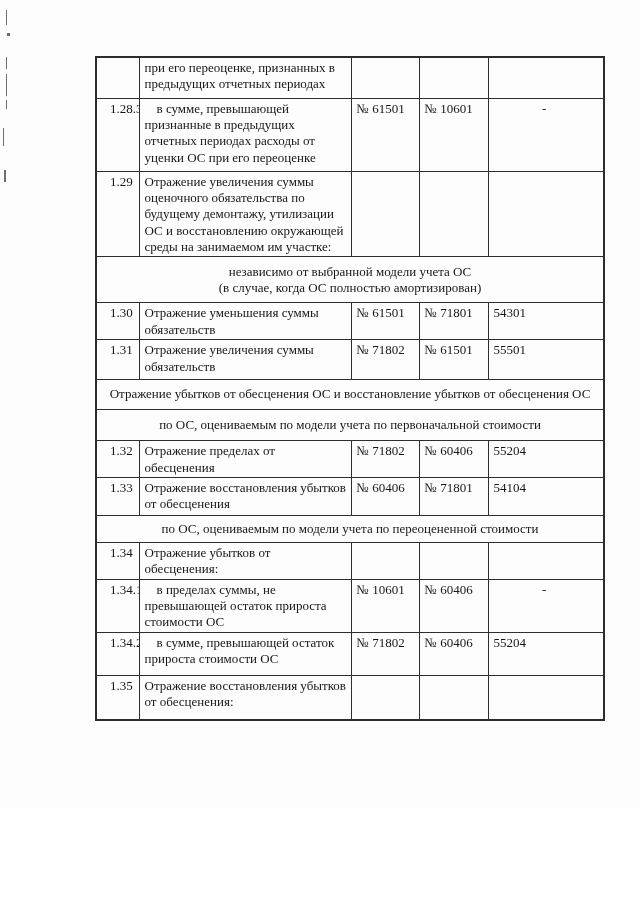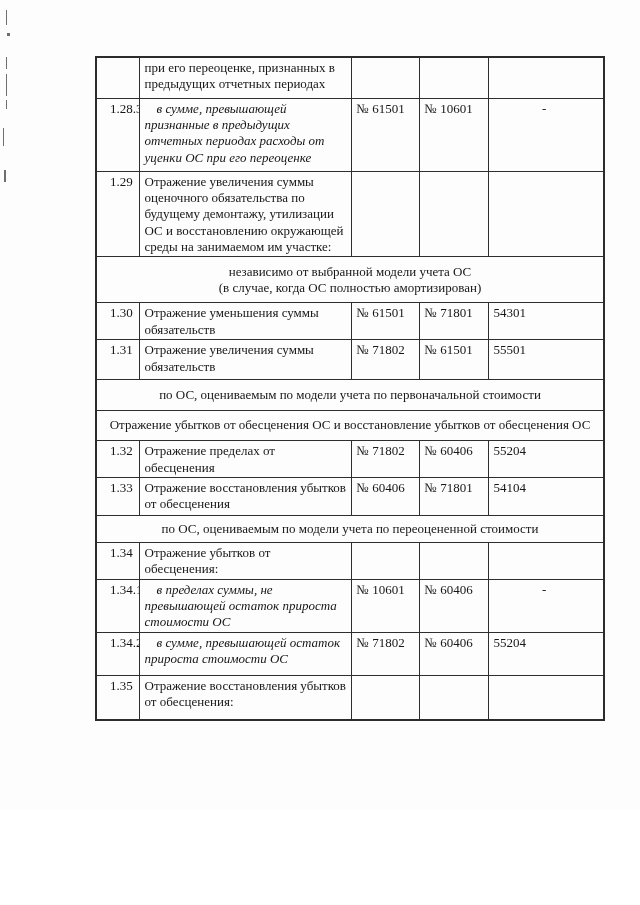--- a/index.html
+++ b/index.html
@@ -13,21 +13,21 @@
     position:absolute; left:95px; top:56px; width:508px;
     border-collapse:collapse; table-layout:fixed;
     border:2px solid #2c2c2c;
   }
   td {
     border:1px solid #2e2e2e; vertical-align:top;
     font-size:13px; line-height:1.26; padding:2px 4px 1px 5px;
     overflow:hidden;
   }
   td.num  { padding-left:13px; }
-  td.desc.ind { text-indent:12px;font-style:italic; }
+  td.desc.ind { text-indent:12px; }
   td.sym.c { text-align:center; padding-right:8px; }
   td.sect {
     text-align:center; vertical-align:middle; white-space:pre-line;
     padding:2px 6px;
   }
   .pageno {
     position:absolute; left:572px; top:836px; width:30px;
     font-size:14px; text-align:right;
   }
 </style>
@@ -85,25 +85,25 @@
         <td class="acct">№ 71801</td>
         <td class="sym">54301</td>
       </tr>
       <tr style="height:40px">
         <td class="num">1.31</td>
         <td class="desc">Отражение увеличения суммы обязательств</td>
         <td class="acct">№ 71802</td>
         <td class="acct">№ 61501</td>
         <td class="sym">55501</td>
       </tr>
+      <tr style="height:30px">
+        <td class="sect" colspan="5">Отражение убытков от обесценения ОС и восстановление убытков от обесценения ОС</td>
+      </tr>
       <tr style="height:31px">
         <td class="sect" colspan="5">по ОС, оцениваемым по модели учета по первоначальной стоимости</td>
-      </tr>
-      <tr style="height:30px">
-        <td class="sect" colspan="5">Отражение убытков от обесценения ОС и восстановление убытков от обесценения ОС</td>
       </tr>
       <tr style="height:23px">
         <td class="num">1.32</td>
         <td class="desc">Отражение пределах от обесценения</td>
         <td class="acct">№ 71802</td>
         <td class="acct">№ 60406</td>
         <td class="sym">55204</td>
       </tr>
       <tr style="height:38px">
         <td class="num">1.33</td>

